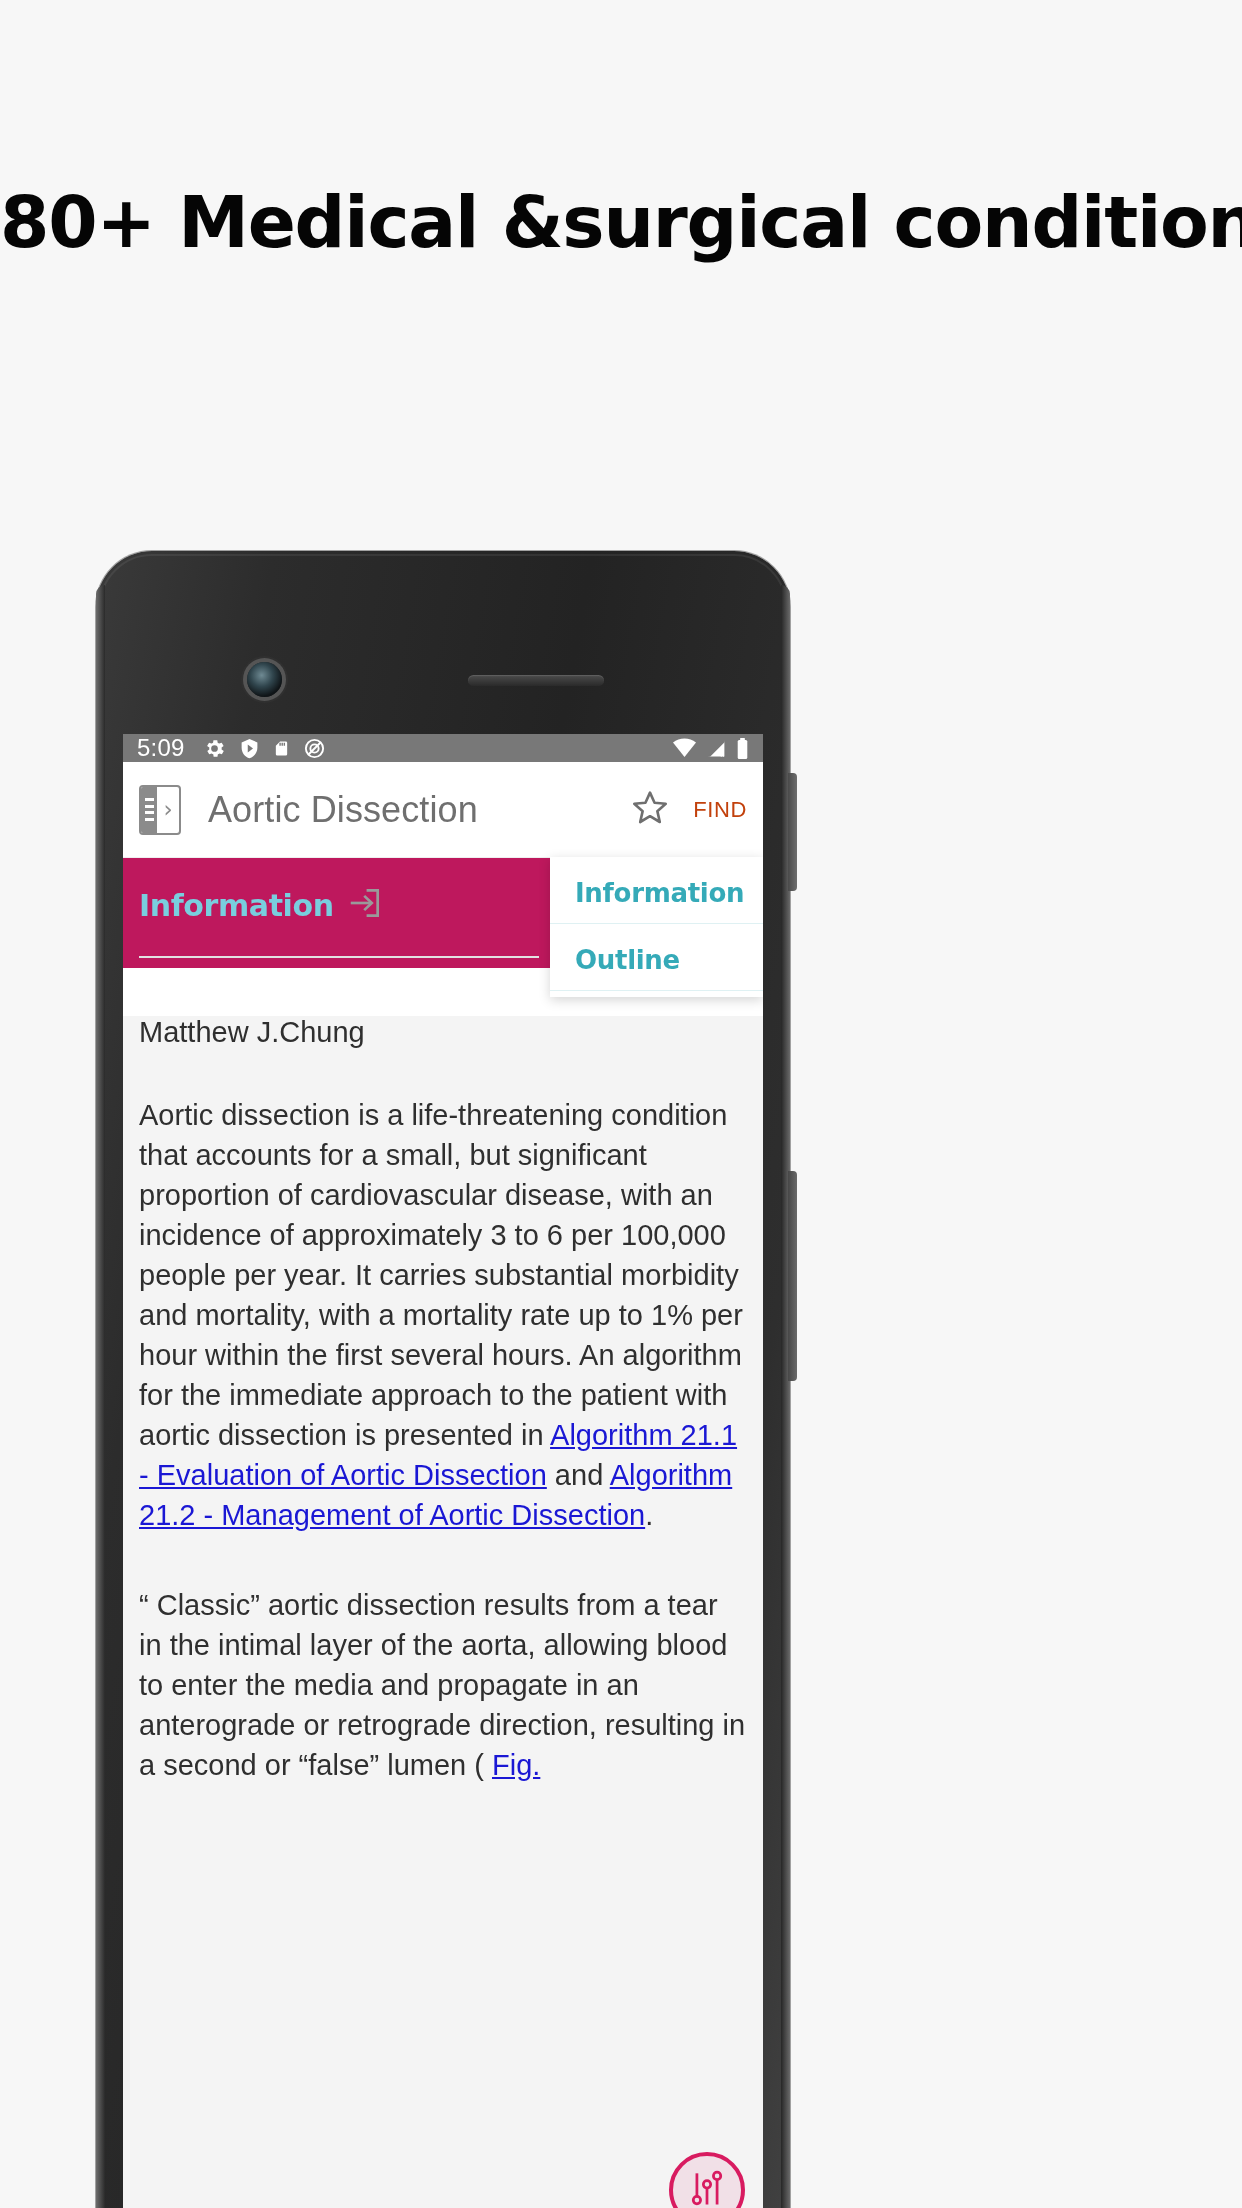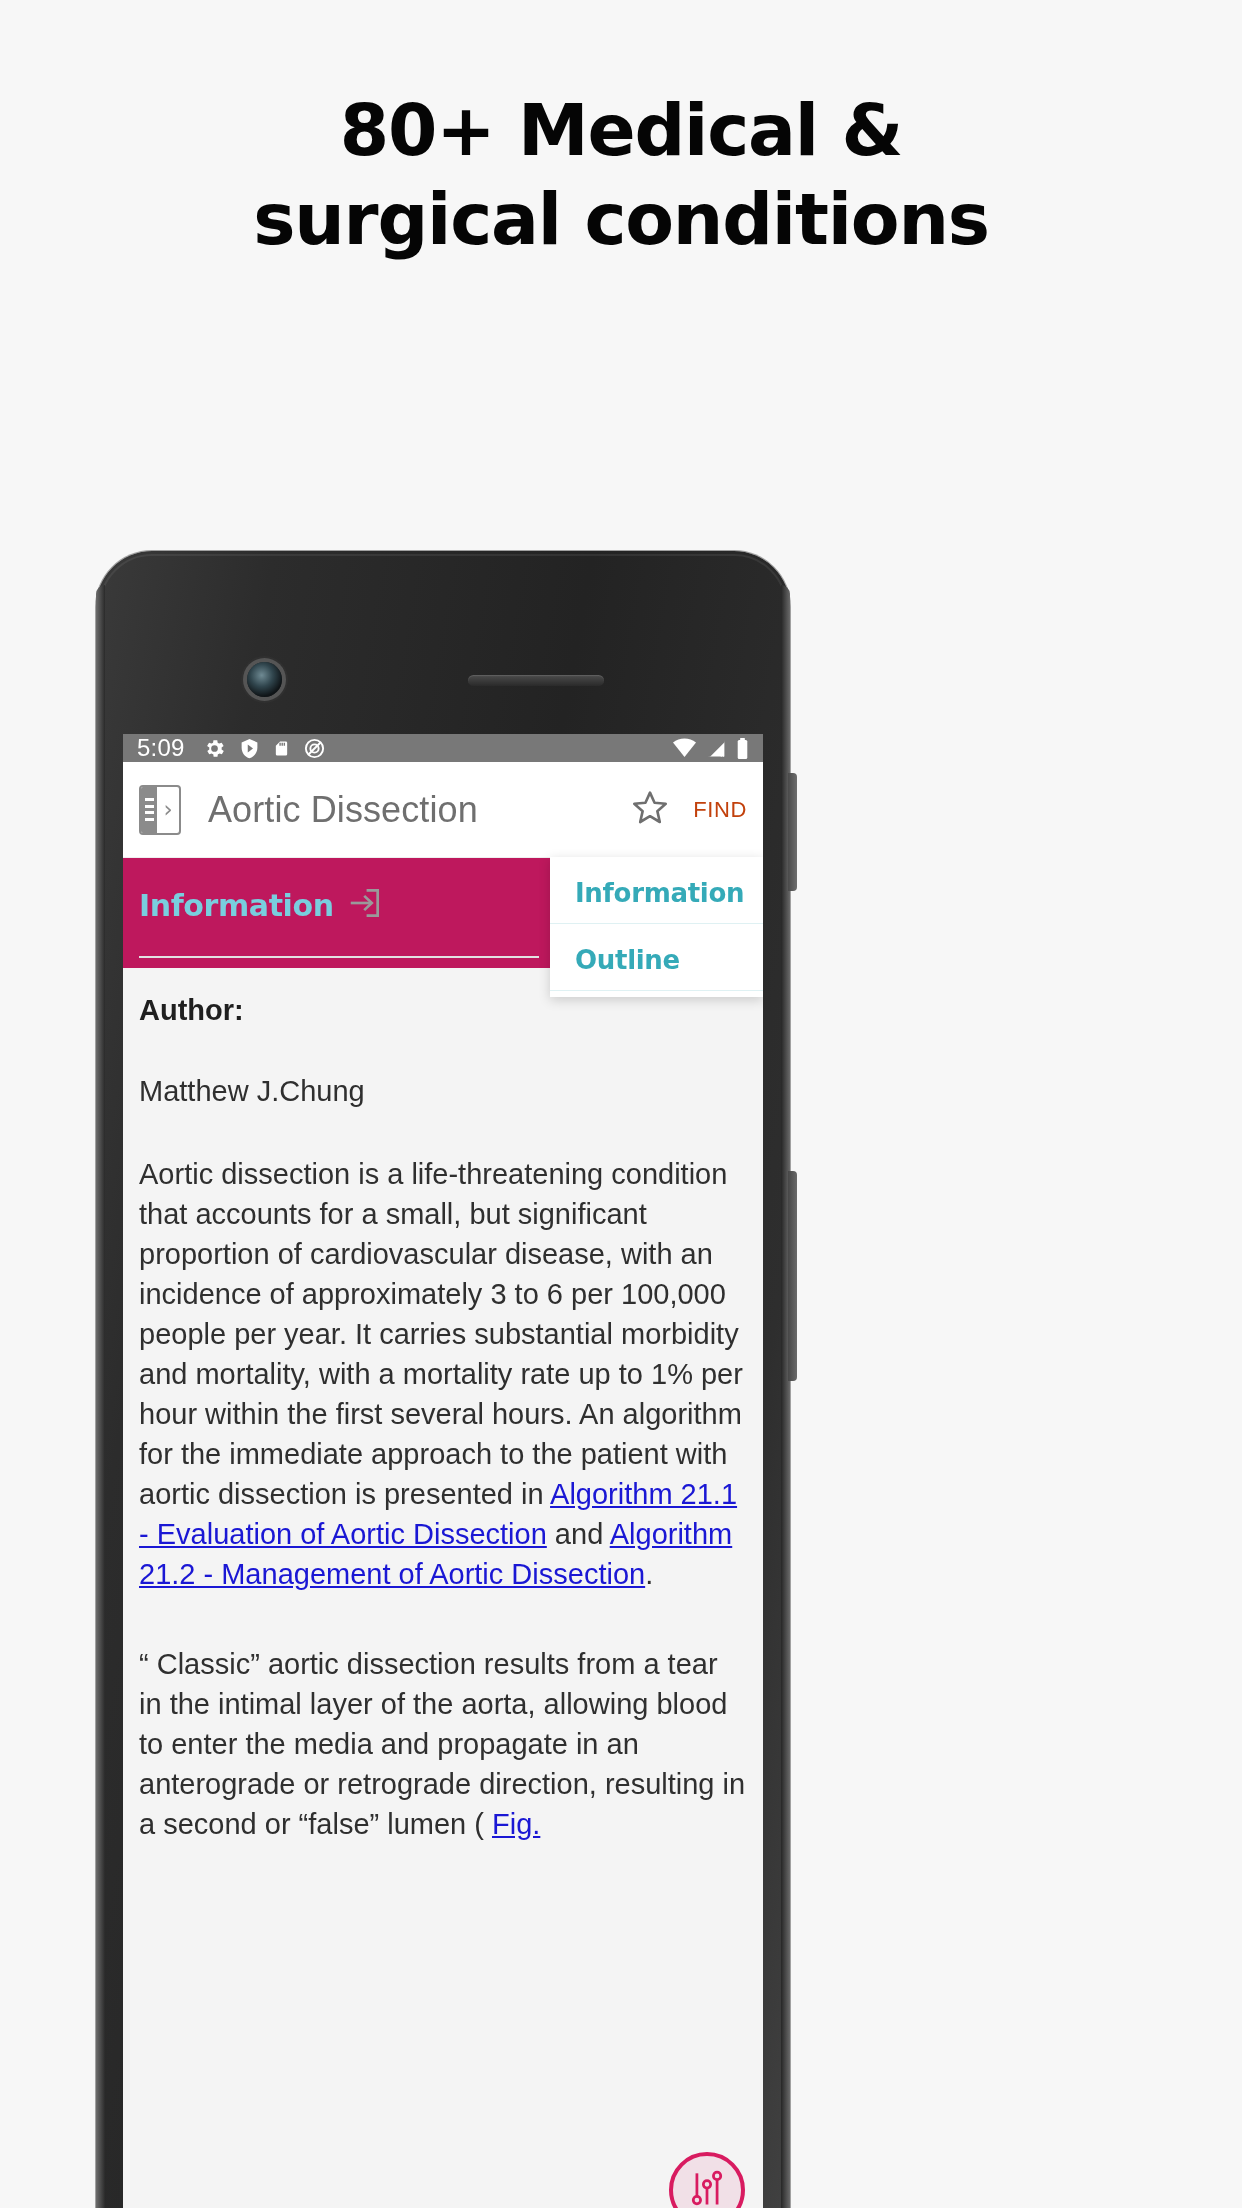--- a/index.html
+++ b/index.html
@@ -7,21 +7,21 @@
   body {
     background:#f7f7f7;
     font-family:"Liberation Sans", sans-serif;
     position:relative;
     overflow:hidden;
   }
 
   
   .promo {
     position:absolute; top:0; left:0; width:1242px; height:360px;
-    display:flex; flex-direction:column; align-items:center; justify-content:flex-start;
+    display:flex; flex-direction:row; align-items:center; justify-content:flex-start;
     padding-top:86px;
   }
   .promo-line {
     font-family:"DejaVu Sans", sans-serif;
     font-weight:700;
     font-size:71px;
     letter-spacing:-1.2px;
     color:#050505;
     line-height:1.26;
     text-align:center;
@@ -285,21 +285,20 @@
       </div>
       <div class="tab-underline"></div>
 
       <div class="dropdown">
         <div class="dd-item">Information</div>
         <div class="dd-item">Outline</div>
       </div>
     </div>
 
     <div class="content">
-      <div class="c-author">Author:</div>
       <div class="c-name">Matthew J.Chung</div>
 
       <p class="c-para"><span>Aortic dissection is a life-threatening condition that accounts for a small, but significant proportion of cardiovascular disease, with an incidence of approximately 3 to 6 per 100,000 people per year. It carries substantial morbidity and mortality, with a mortality rate up to 1% per hour within the first several hours. An algorithm for the immediate approach to the patient with aortic dissection is presented in </span><a class="c-link" href="#">Algorithm 21.1 - Evaluation of Aortic Dissection</a><span> and </span><a class="c-link" href="#">Algorithm 21.2 - Management of Aortic Dissection</a><span>.</span></p>
 
       <p class="c-para c-para2"><span>“ Classic” aortic dissection results from a tear in the intimal layer of the aorta, allowing blood to enter the media and propagate in an anterograde or retrograde direction, resulting in a second or “false” lumen ( </span><a class="c-link" href="#">Fig.</a></p>
     </div>
 
     <div class="fab">
       <span>
         <svg width="44" height="44" viewBox="0 0 24 24" fill="none" stroke="#d81b60" stroke-width="1.5">

